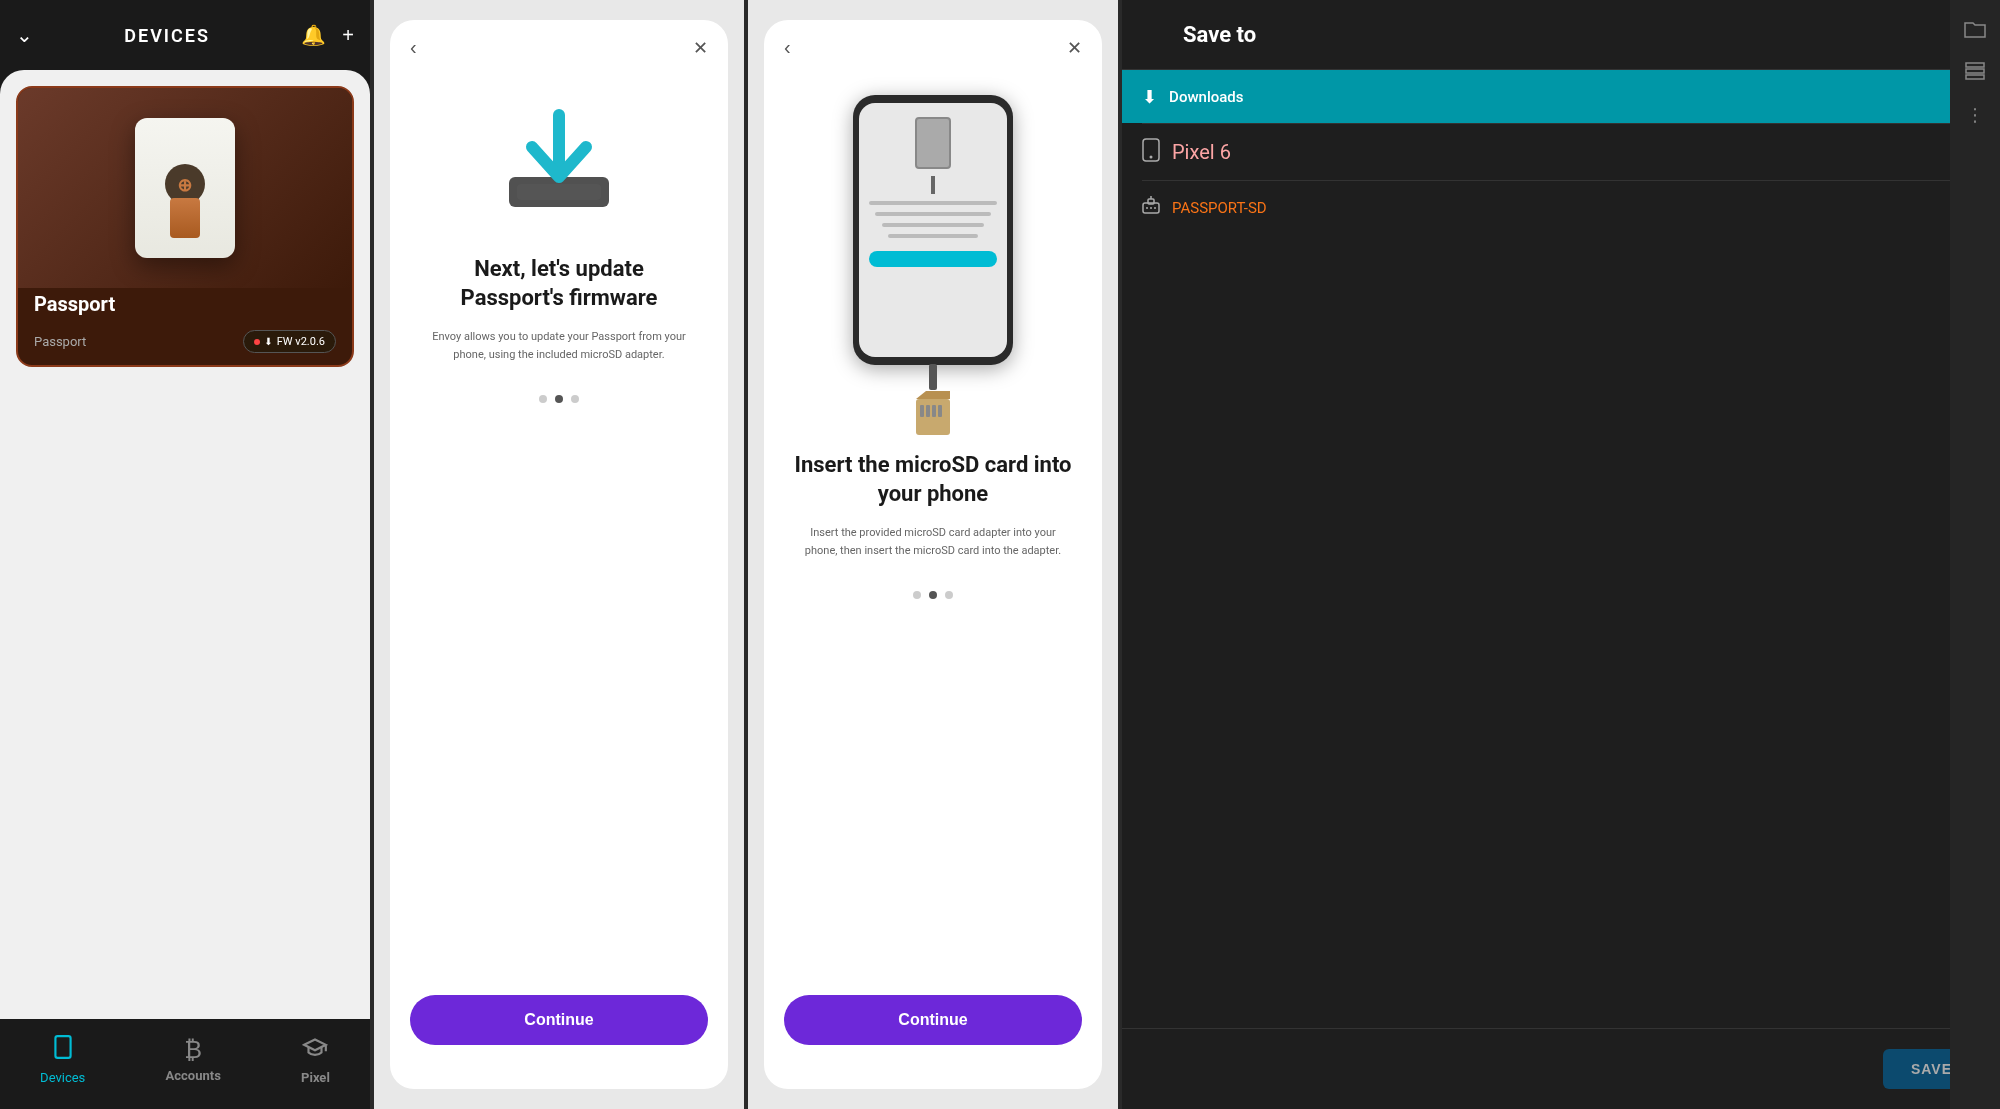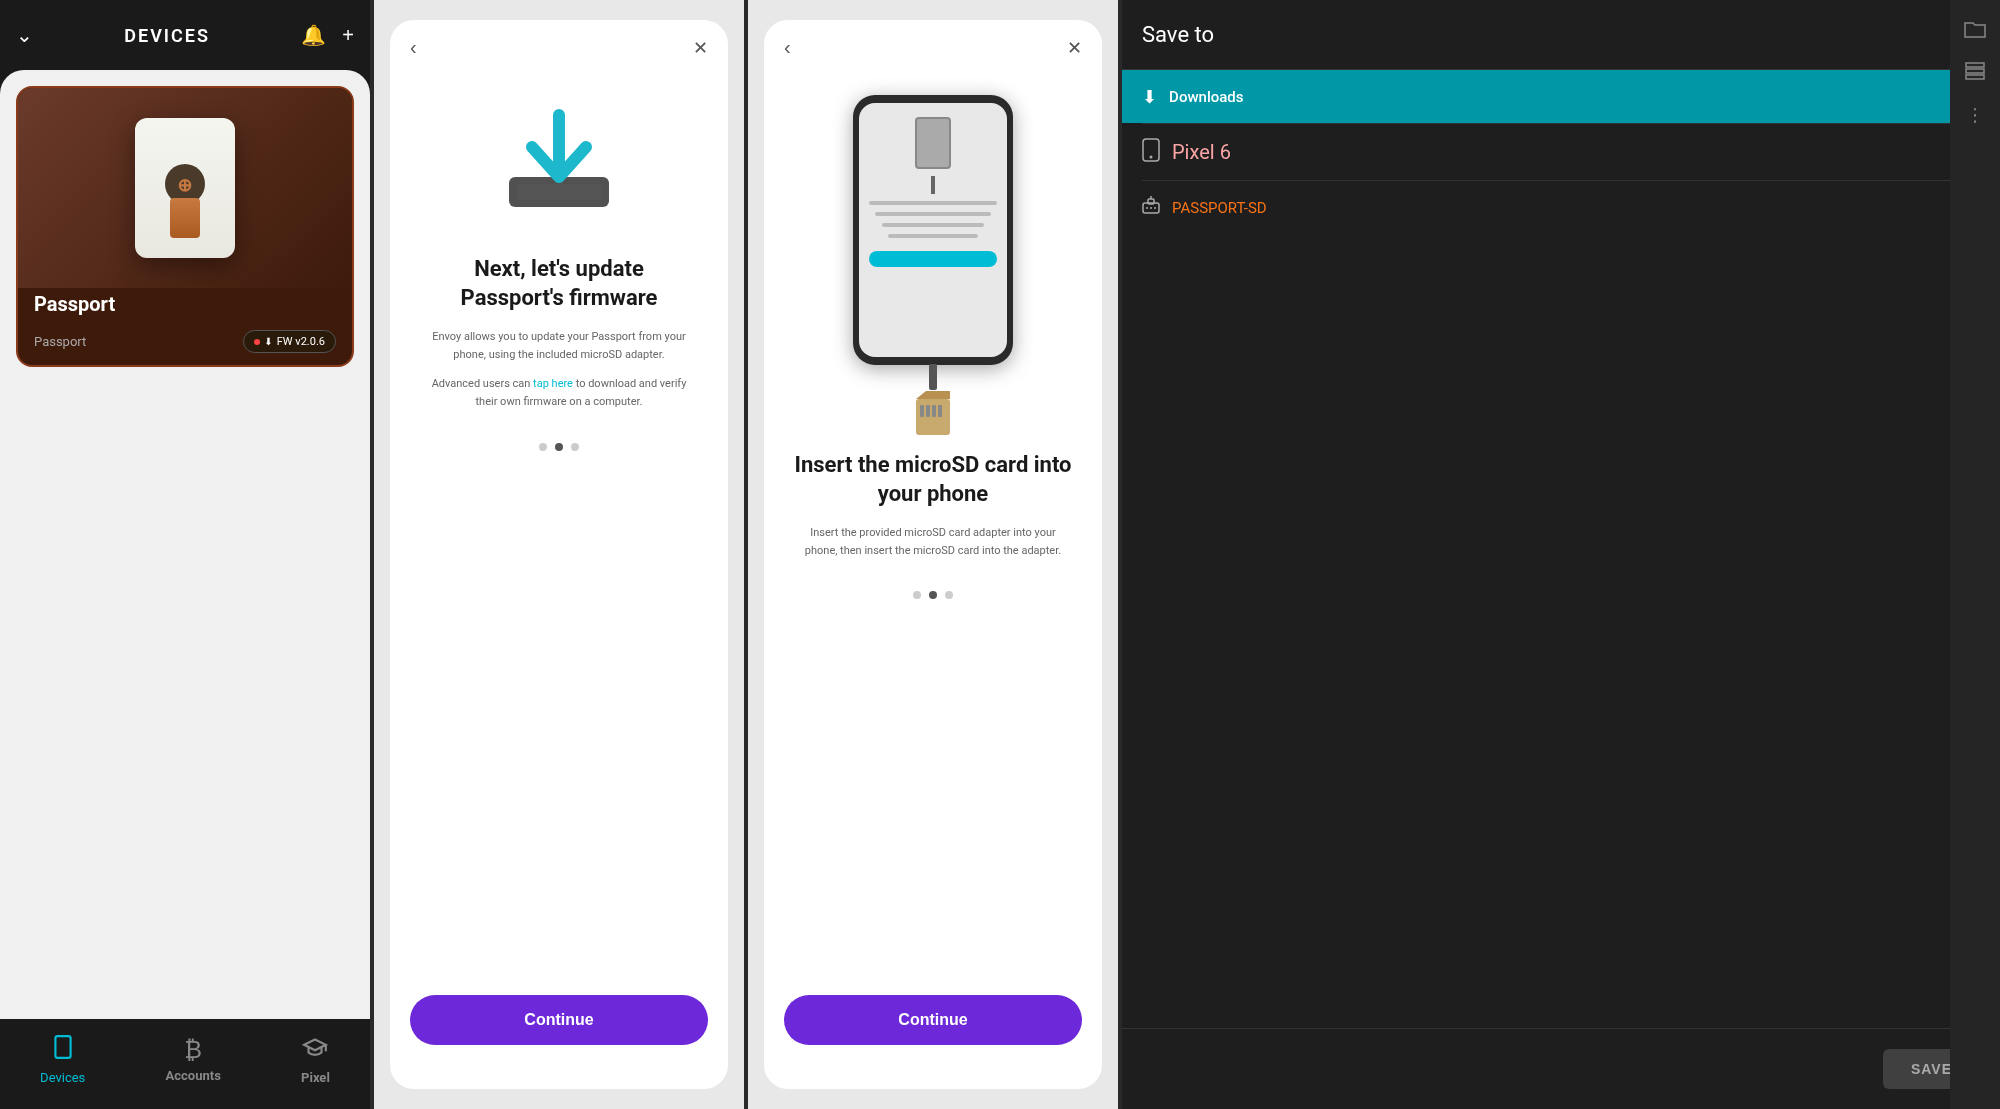--- a/index.html
+++ b/index.html
@@ -334,21 +334,22 @@
       display: flex;
       align-items: center;
       justify-content: space-between;
       padding: 0 20px;
       border-bottom: 1px solid #333;
     }
 
     .save-title {
       color: #ffffff;
       font-size: 22px;
-      font-weight: 400;
+      font-weight: 700;
+      margin-left: 41px;
     }
 
     .save-content {
       flex: 1;
       padding: 0;
       overflow: hidden;
     }
 
     .save-item {
       display: flex;
@@ -431,21 +432,21 @@
     }
 
     .save-footer {
       padding: 20px;
       display: flex;
       justify-content: flex-end;
       border-top: 1px solid #333;
     }
 
     .save-btn {
-      background: #404040;
+      background: #0c4a6e;
       color: #aaa;
       border: none;
       border-radius: 6px;
       padding: 12px 28px;
       font-size: 14px;
       font-weight: 600;
       letter-spacing: 1px;
       cursor: pointer;
     }
 
@@ -546,23 +547,20 @@
           <path d="M33 42 L60 72 L87 42" stroke="#1eb8cc" stroke-width="12" stroke-linecap="round" stroke-linejoin="round" fill="none"></path>
         </svg>
       </div>
 
       <h2 class="modal-title">Next, let's update Passport's firmware</h2>
 
       <p class="modal-desc">
         <span>Envoy allows you to update your Passport from your phone, using the included microSD adapter.</span>
       </p>
 
-      <p class="modal-desc">
-        <span>Advanced users can </span><a class="modal-link">tap here</a><span> to download and verify their own firmware on a computer.</span>
-      </p>
 
       <div class="modal-dots">
         <div class="dot"></div>
         <div class="dot active"></div>
         <div class="dot"></div>
       </div>
     </div>
 
     <div style="padding: 0 20px 24px;">
       <button class="modal-continue-btn">Continue</button>

